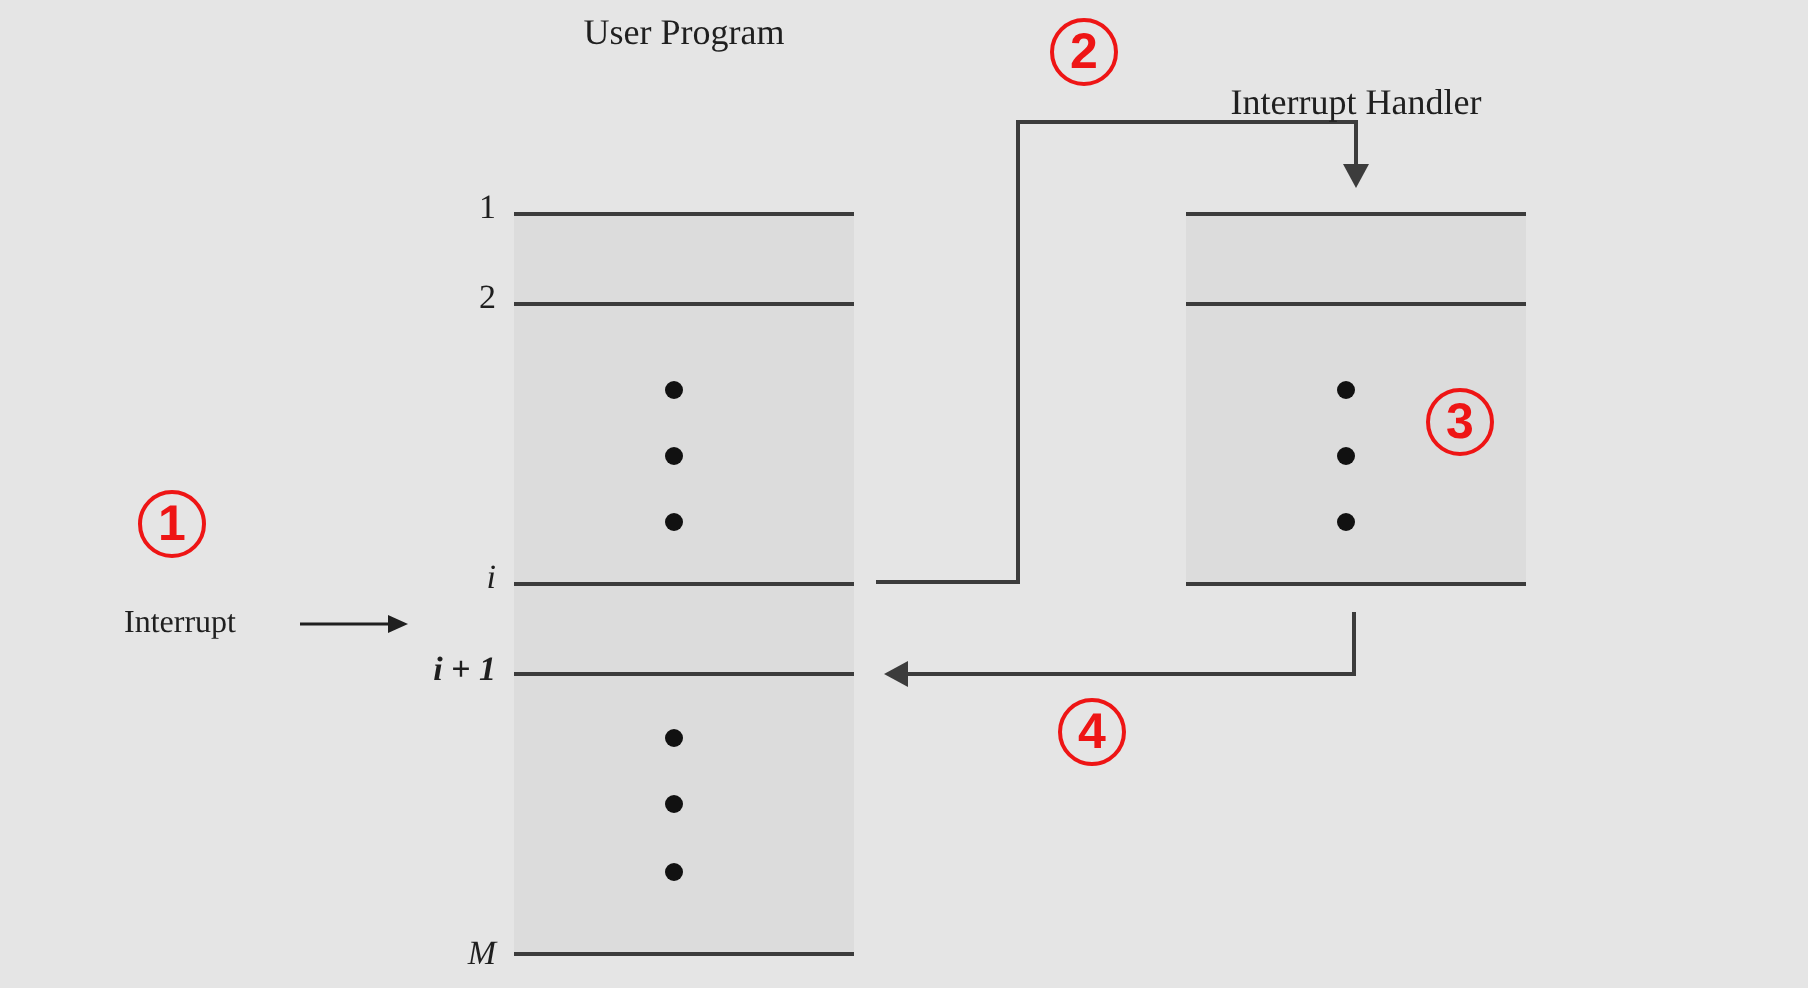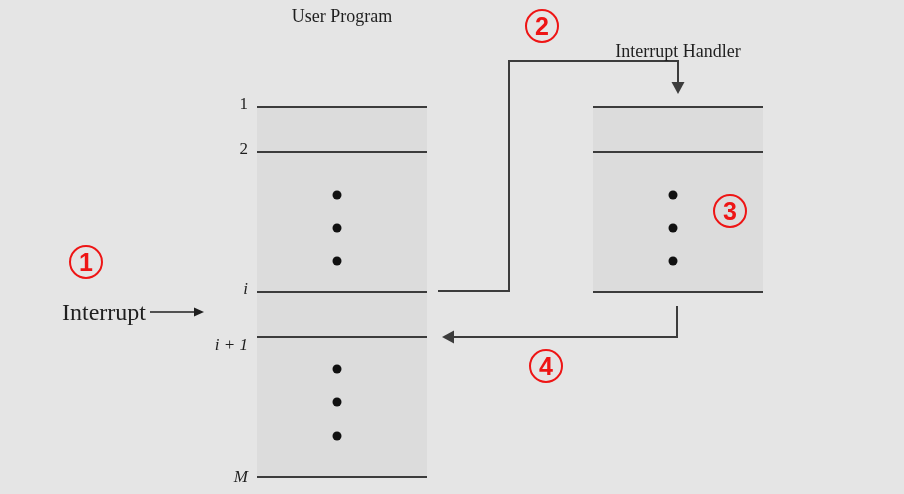--- a/index.html
+++ b/index.html
@@ -31,26 +31,26 @@
     position:absolute;
     width:80px;left:168px;
     text-align:right;
     font-size:17px;line-height:18px;
     white-space:nowrap;
   }
   .row-label.it{font-style:italic;}
   .rl-1{top:95px;}
   .rl-2{top:140px;}
   .rl-i{top:280px;}
-  .rl-i1{top:336px;}
+  .rl-i1{top:326px;font-weight:bold;}
   .rl-m{top:468px;}
   .annotation{
     position:absolute;
     left:62px;top:301px;
-    font-size:24px;line-height:22px;
+    font-size:16px;line-height:22px;
     white-space:nowrap;
   }
   .step-badge{
     position:absolute;
     width:34px;height:34px;
     box-sizing:border-box;
     border:2px solid var(--red);
     border-radius:50%;
     color:var(--red);
     font-family:"Liberation Sans", sans-serif;

